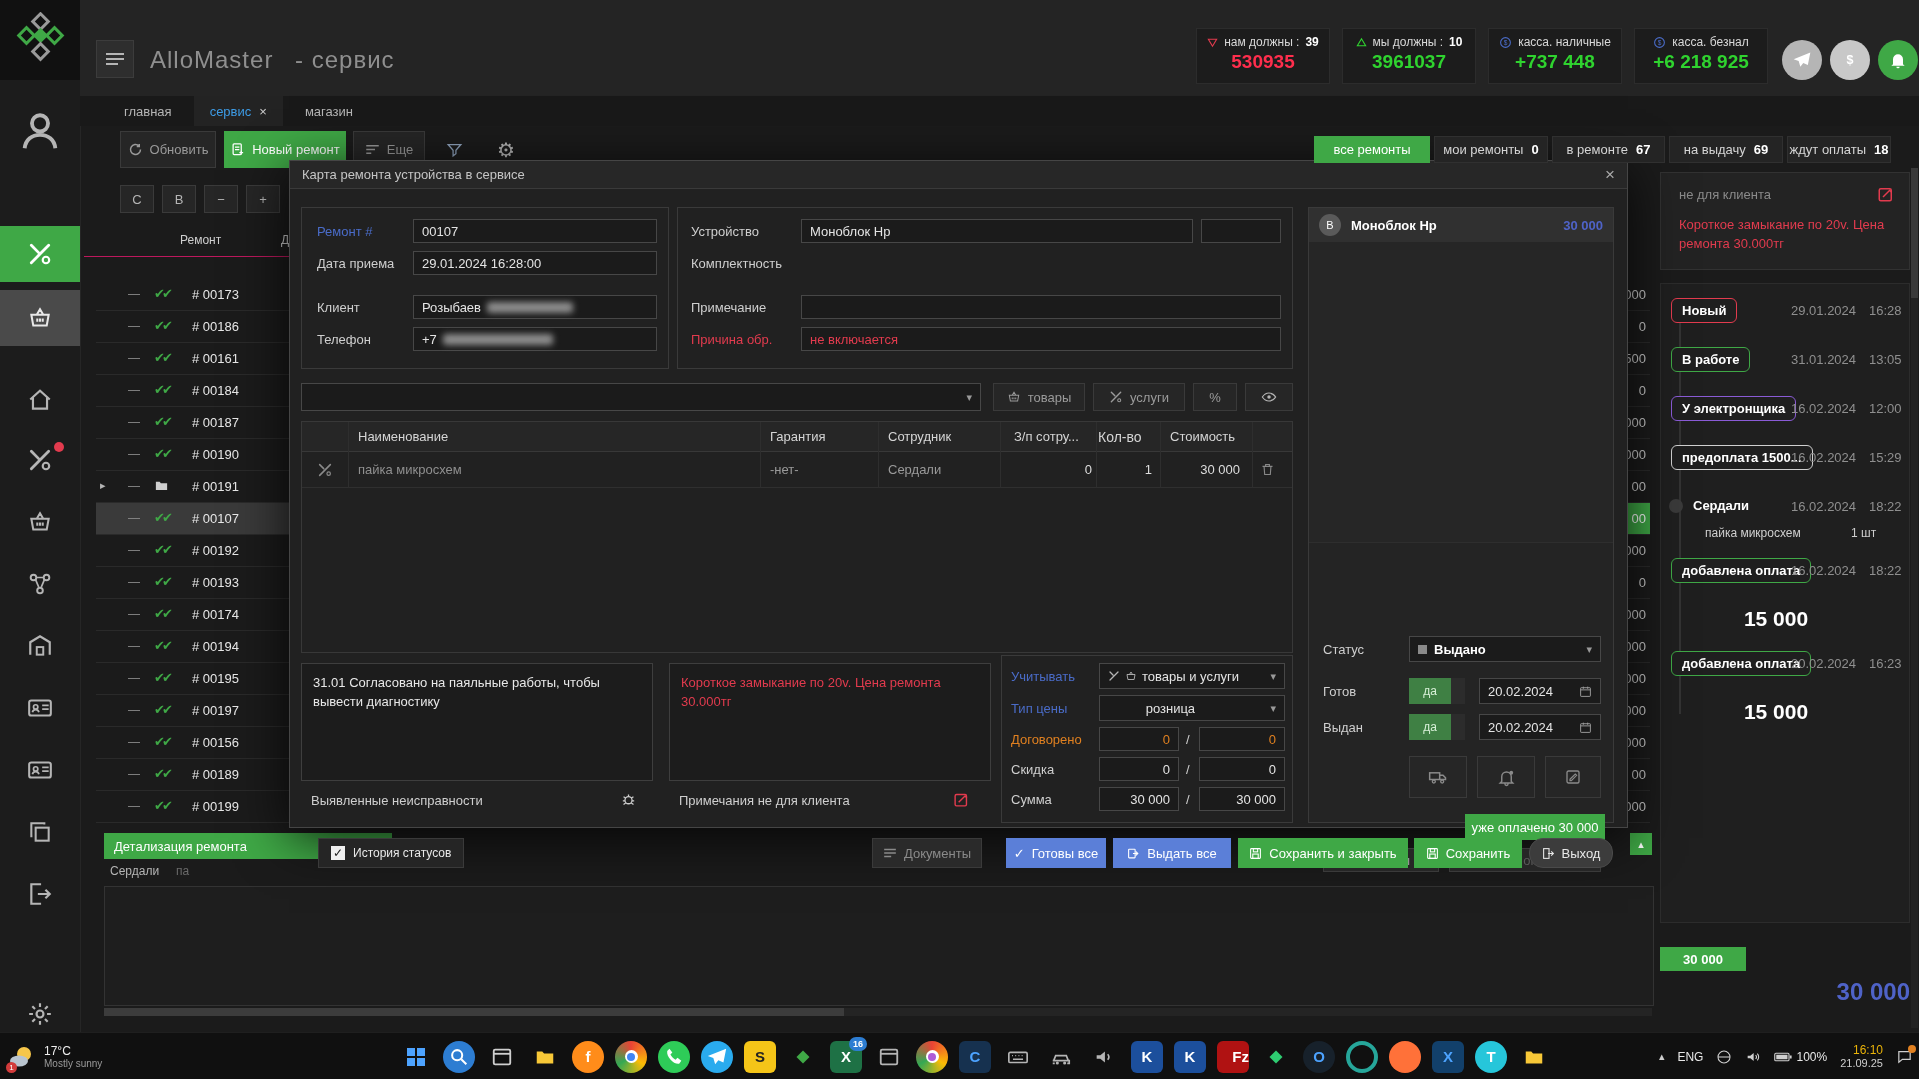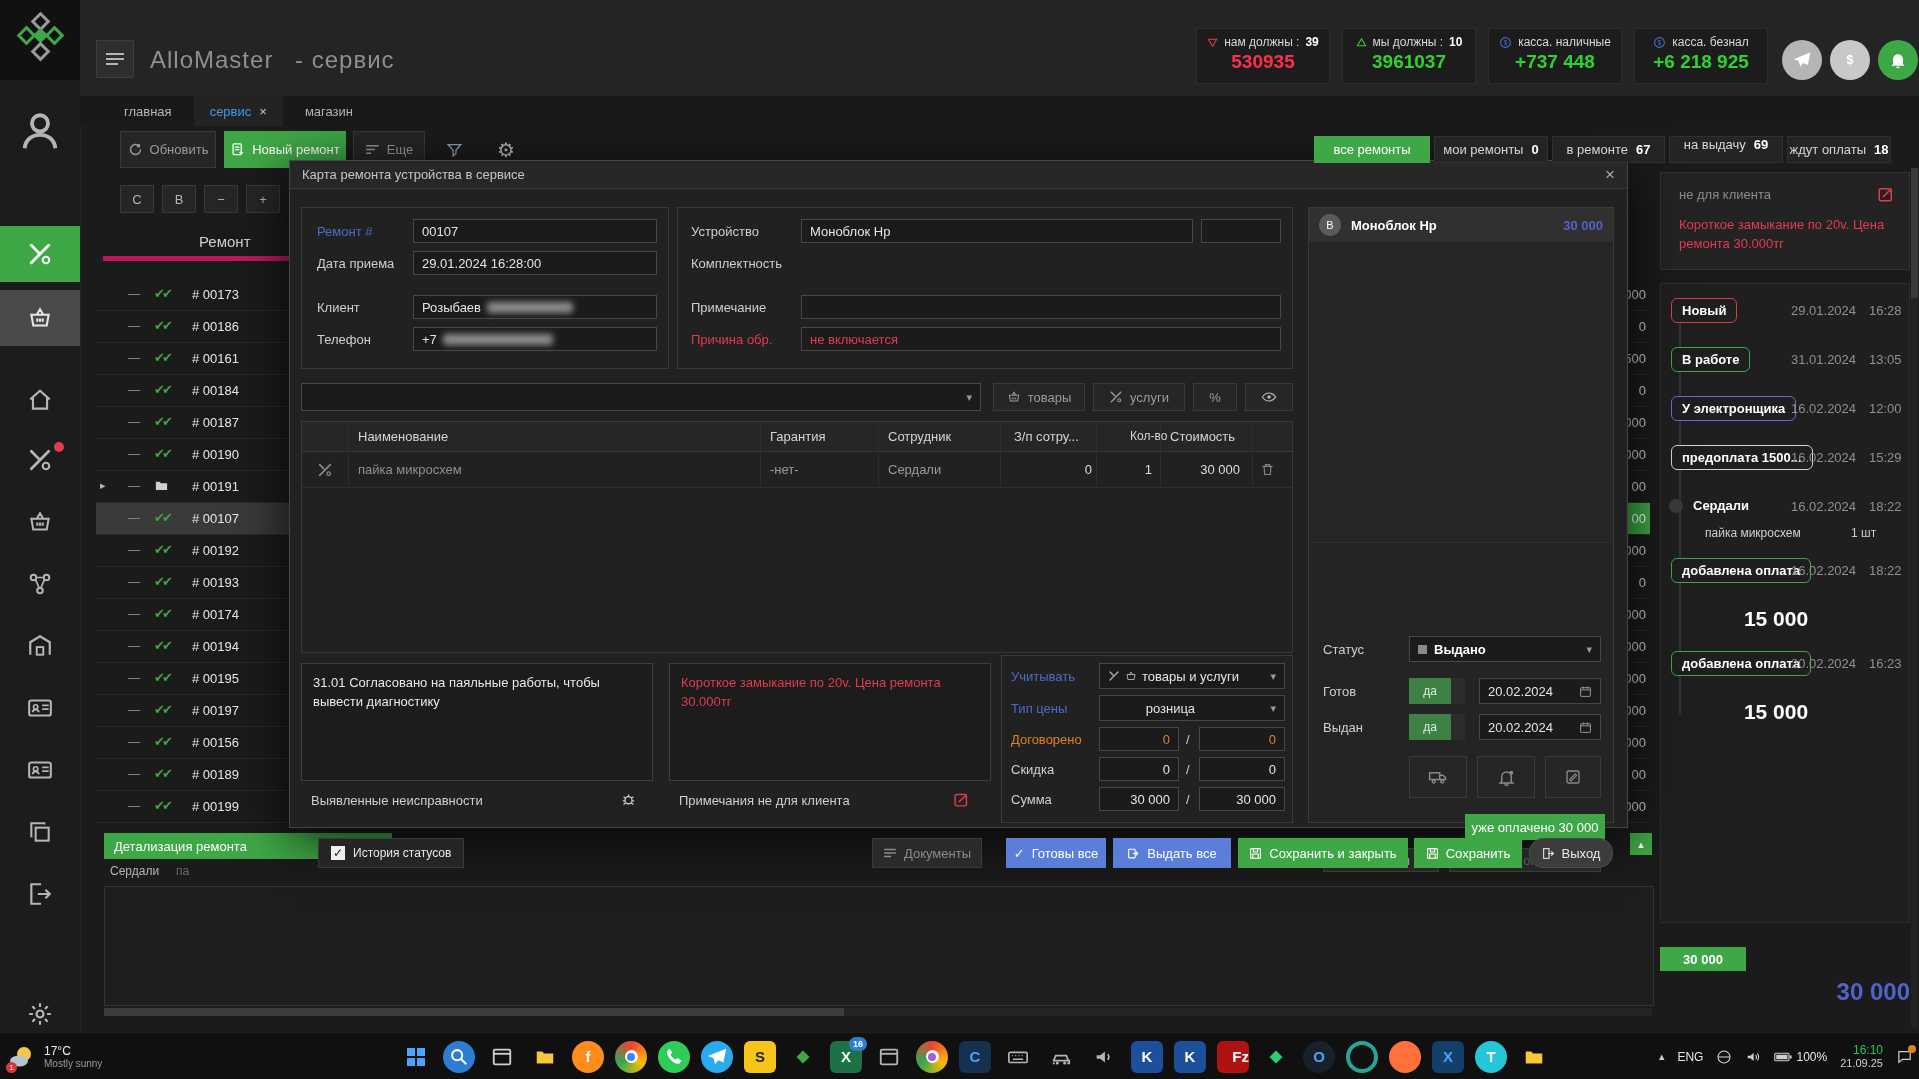--- a/index.html
+++ b/index.html
@@ -266,21 +266,21 @@
 
   <div id="filters-row"></div>
 
   <div id="mini-buttons">
       <div style="left: 120px; top: 185px; width: 34px; height: 28px; position: absolute; display: flex; align-items: center; justify-content: center; background: rgb(38, 38, 38); border: 1px solid rgb(58, 58, 58); color: rgb(181, 181, 181); font-size: 13px; box-sizing: border-box;">C</div>
       <div style="left: 162px; top: 185px; width: 34px; height: 28px; position: absolute; display: flex; align-items: center; justify-content: center; background: rgb(38, 38, 38); border: 1px solid rgb(58, 58, 58); color: rgb(181, 181, 181); font-size: 13px; box-sizing: border-box;">B</div>
       <div style="left: 204px; top: 185px; width: 34px; height: 28px; position: absolute; display: flex; align-items: center; justify-content: center; background: rgb(38, 38, 38); border: 1px solid rgb(58, 58, 58); color: rgb(181, 181, 181); font-size: 13px; box-sizing: border-box;">−</div>
       <div style="left: 246px; top: 185px; width: 34px; height: 28px; position: absolute; display: flex; align-items: center; justify-content: center; background: rgb(38, 38, 38); border: 1px solid rgb(58, 58, 58); color: rgb(181, 181, 181); font-size: 13px; box-sizing: border-box;">+</div>
     </div>
   <span class="abs" style="left:296px;top:190px;color:#3d9be5;font-size:13px;">Во</span>
-  <div class="abs" style="left:103px;top:226px;width:260px;height:30px;border-bottom:5px solid #be185d;color:#cfcfcf;font-size:15px;">
+  <div class="abs" style="left:84px;top:226px;width:260px;height:30px;border-bottom:1px solid #be185d;color:#cfcfcf;font-size:12px;">
     <span class="abs" style="left:96px;top:7px;">Ремонт</span>
     <span class="abs" style="left:197px;top:7px;">Дата</span>
   </div>
   <div id="repairs-rows">
       <div style="left: 96px; top: 279px; width: 260px; height: 32px; position: absolute; border-bottom: 1px solid rgb(42, 42, 42); box-sizing: border-box;">
         <span style="position: absolute; left: 32px; top: 8px; color: rgb(138, 138, 138); font-size: 12px;">—</span>
         <span style="position: absolute; left: 58px; top: 7px; color: rgb(63, 168, 70); font-size: 13px; letter-spacing: -3px;">✔✔</span>
         <span class="row-num" style="position: absolute; left: 96px; top: 8px;"># 00173</span>
       </div>
       <div style="left: 1600px; top: 279px; width: 50px; height: 32px; position: absolute; display: flex; align-items: center; justify-content: flex-end; padding-right: 4px; font-size: 13px; box-sizing: border-box; border-bottom: 1px solid rgb(42, 42, 42); color: rgb(207, 207, 207);">000</div>
@@ -514,21 +514,21 @@
           <circle cx="12" cy="12" r="2.6" fill="#b5b5b5"></circle>
         </svg>
     </div>
 
     <div class="abs" style="left:11px;top:260px;width:992px;height:232px;border:1px solid #383838;box-sizing:border-box;">
       <div id="items-head" class="abs" style="left:0;top:0;width:100%;height:30px;background:#262626;border-bottom:1px solid #383838;box-sizing:border-box;">
           <span style="position: absolute; left: 56px; top: 7px; font-size: 13px; color: rgb(213, 213, 213);">Наименование</span>
           <span style="position: absolute; left: 468px; top: 7px; font-size: 13px; color: rgb(213, 213, 213);">Гарантия</span>
           <span style="position: absolute; left: 586px; top: 7px; font-size: 13px; color: rgb(213, 213, 213);">Сотрудник</span>
           <span style="position: absolute; left: 712px; top: 7px; font-size: 13px; color: rgb(213, 213, 213);">З/п сотру...</span>
-          <span style="position: absolute; left: 796px; top: 7px; font-size: 12px; color: rgb(213, 213, 213); margin-left: 32px;">Кол-во</span>
+          <span style="position: absolute; left: 796px; top: 7px; font-size: 14px; color: rgb(213, 213, 213);">Кол-во</span>
           <span style="position: absolute; left: 868px; top: 7px; font-size: 13px; color: rgb(213, 213, 213);">Стоимость</span>
         </div>
       <div class="abs" style="left:0;top:30px;width:100%;height:36px;border-bottom:1px solid #2f2f2f;box-sizing:border-box;">
         <svg class="abs" style="left:15px;top:10px;" width="16" height="16" viewBox="0 0 24 24">
             <path d="M4 20L20 4M4 4l6 6" fill="none" stroke="#8a8a8a" stroke-width="2.4" stroke-linecap="round"></path>
             <circle cx="17.5" cy="17.5" r="2.6" fill="none" stroke="#8a8a8a" stroke-width="1.8"></circle>
           </svg>
         <span class="abs" style="left:56px;top:10px;font-size:13px;color:#8f8f8f;">пайка микросхем</span>
         <span class="abs" style="left:468px;top:10px;font-size:13px;color:#9a9a9a;">-нет-</span>
         <span class="abs" style="left:586px;top:10px;font-size:13px;color:#9a9a9a;">Сердали</span>
@@ -903,21 +903,21 @@
         </svg>
       <span class="flex" style="gap:4px;">
         <svg width="18" height="12" viewBox="0 0 24 14">
             <rect x="1" y="2" width="19" height="10" rx="1.5" fill="none" stroke="#cfcfcf" stroke-width="1.5"></rect>
             <rect x="21" y="5" width="2.5" height="4" fill="#cfcfcf"></rect>
             <rect x="3" y="4" width="15" height="6" fill="#cfcfcf"></rect>
           </svg>
         <span style="color:#e8e8e8;font-size:12px;">100%</span>
       </span>
       <span style="text-align:right;line-height:13px;">
-        <span style="display:block;color:#22c55e;font-size:12px;">16:10</span>
+        <span style="display:block;color:#eab308;font-size:12px;">16:10</span>
         <span style="display:block;color:#cfcfcf;font-size:11px;">21.09.25</span>
       </span>
       <span style="position:relative;">
         <svg width="17" height="17" viewBox="0 0 24 24">
             <path d="M4 5h16v11H9l-5 4z" fill="none" stroke="#cfcfcf" stroke-width="1.7"></path>
           </svg>
         <span style="position:absolute;right:-3px;top:-3px;width:8px;height:8px;border-radius:50%;background:#e08020;"></span>
       </span>
     </div>
   </div>
@@ -925,21 +925,21 @@
       <span>все ремонты</span>
     </div>
     <div style="left: 1434px; top: 136px; width: 114px; height: 27px; position: absolute; display: flex; align-items: center; justify-content: center; gap: 8px; font-size: 13px; box-sizing: border-box; background: rgb(36, 36, 36); border: 1px solid rgb(48, 48, 48); color: rgb(213, 213, 213);">
       <span>мои ремонты</span>
       <span style="font-weight: bold; color: rgb(255, 255, 255);">0</span>
     </div>
     <div style="left: 1552px; top: 136px; width: 113px; height: 27px; position: absolute; display: flex; align-items: center; justify-content: center; gap: 8px; font-size: 13px; box-sizing: border-box; background: rgb(36, 36, 36); border: 1px solid rgb(48, 48, 48); color: rgb(213, 213, 213);">
       <span>в ремонте</span>
       <span style="font-weight: bold; color: rgb(255, 255, 255);">67</span>
     </div>
-    <div style="left: 1669px; top: 136px; width: 114px; height: 27px; position: absolute; display: flex; align-items: flex-start; justify-content: center; gap: 8px; font-size: 13px; box-sizing: border-box; background: rgb(36, 36, 36); border: 1px solid rgb(48, 48, 48); color: rgb(213, 213, 213);">
+    <div style="left: 1669px; top: 136px; width: 114px; height: 27px; position: absolute; display: flex; align-items: center; justify-content: center; gap: 8px; font-size: 13px; box-sizing: border-box; background: rgb(36, 36, 36); border: 1px solid rgb(48, 48, 48); color: rgb(213, 213, 213);">
       <span>на выдачу</span>
       <span style="font-weight: bold; color: rgb(255, 255, 255);">69</span>
     </div>
     <div style="left: 1787px; top: 136px; width: 104px; height: 27px; position: absolute; display: flex; align-items: center; justify-content: center; gap: 8px; font-size: 13px; box-sizing: border-box; background: rgb(36, 36, 36); border: 1px solid rgb(48, 48, 48); color: rgb(213, 213, 213);">
       <span>ждут оплаты</span>
       <span style="font-weight: bold; color: rgb(255, 255, 255);">18</span>
     </div>
   </div>
 
 </body></html>

